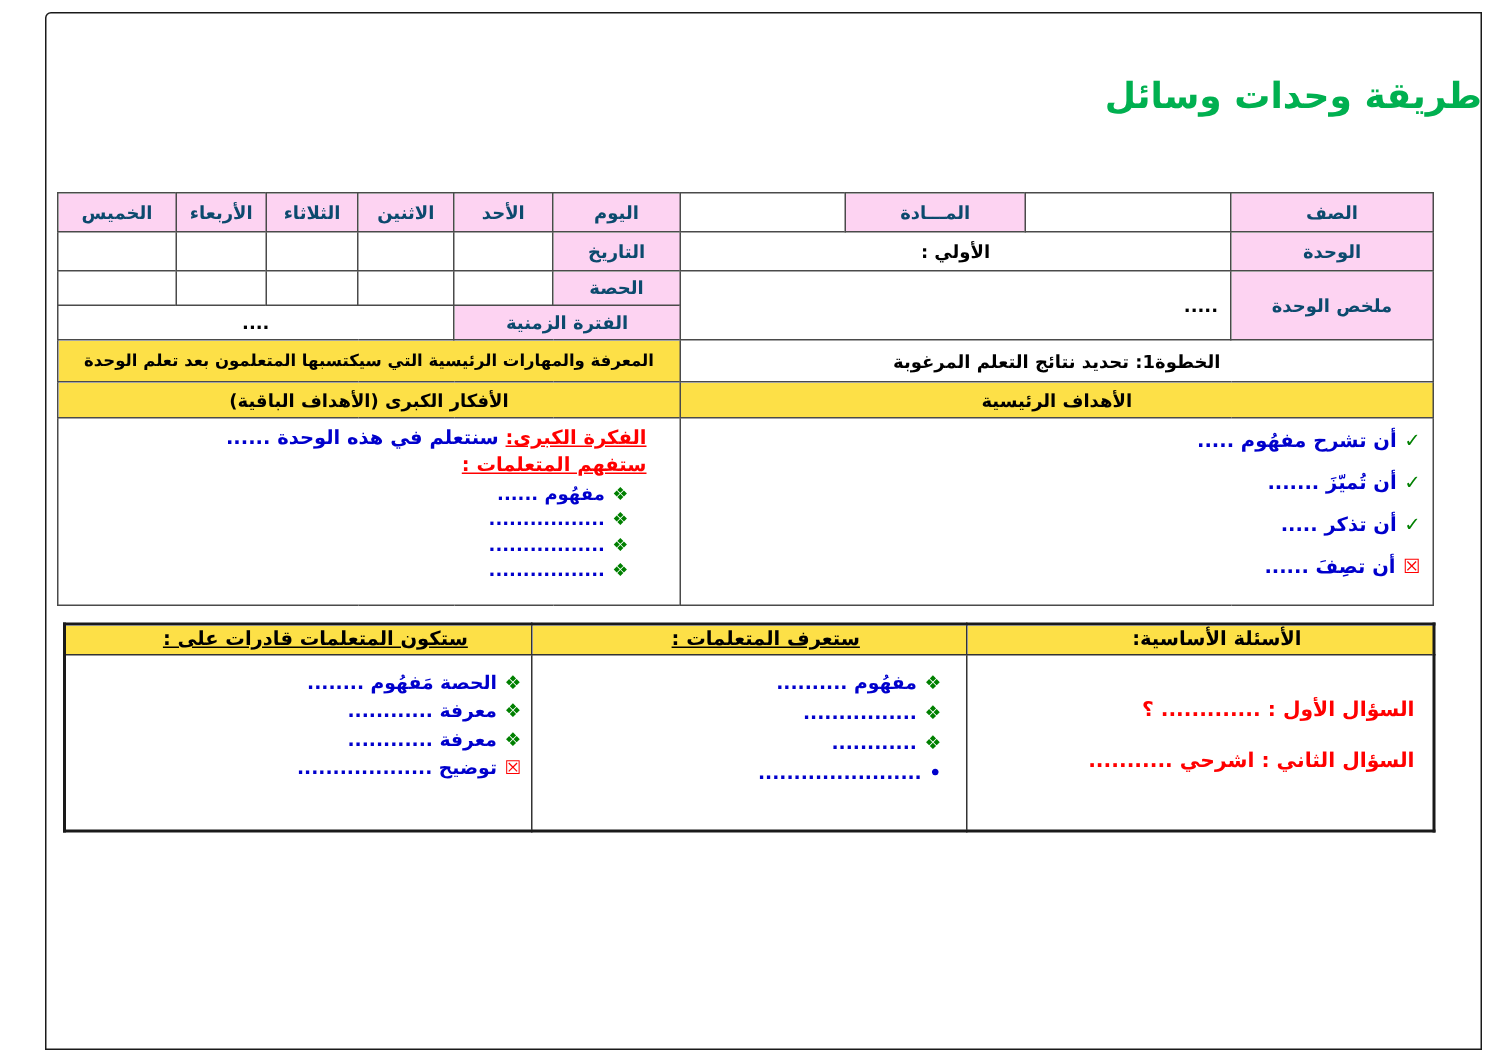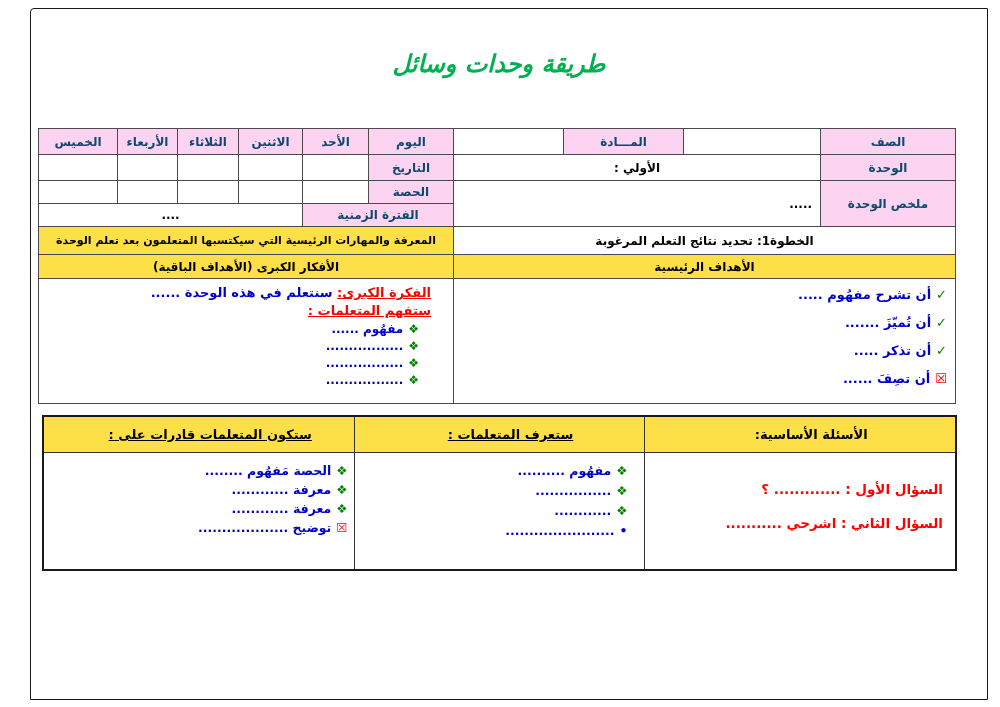--- a/index.html
+++ b/index.html
@@ -2,22 +2,22 @@
 <html lang="ar"><head>
 <meta charset="utf-8">
 <style>
   * { margin:0; padding:0; box-sizing:border-box; }
   html,body { width:1000px; height:707px; background:#ffffff; }
   body { position:relative; overflow:hidden; font-family:"DejaVu Sans", sans-serif; }
 
   .page-border { position:absolute; left:30px; top:8px; width:958px; height:692px;
                  border:1.5px solid #1a1a1a; border-radius:4px 0 0 0; }
 
-  .title { position:absolute; left:20px; top:50px; width:958px; text-align:center;
-           color:#00b050; font-size:24px; font-weight:bold;font-style:italic; }
+  .title { position:absolute; left:30px; top:50px; width:958px; text-align:right;
+           color:#00b050; font-size:24px; font-weight:bold; }
 
   table { border-collapse:collapse; table-layout:fixed; direction:rtl; }
   td { overflow:hidden; white-space:nowrap; font-weight:bold; }
 
   
   .t1 { position:absolute; left:38px; top:128px; width:917px; }
   .t1 td { border:1px solid #4a4a4a; font-size:12px; }
   .t1 .lbl { background:#fdd3f2; color:#0c4a6e; text-align:center; }
   .t1 .inp { background:#ffffff; }
   .t1 .val { background:#ffffff; color:#000; }
@@ -42,21 +42,21 @@
   .red-u { color:#ff0000; text-decoration:underline; }
   .blue  { color:#0000cc; }
   .mk { display:inline-block; margin-left:5px; }
   .mk.green { color:#008000; }
   .mk.red   { color:#ff0000; }
   .mk.bluedot { color:#0000cc; }
 
   
   .t2 { position:absolute; left:42px; top:415px; width:913px; border:2px solid #1a1a1a; }
   .t2 td { border:1px solid #333; }
-  .t2 .hrow td { height:36px;padding-left:23px; }
+  .t2 .hrow td { height:20px;padding-left:23px; }
   .t2 .crow td { height:118px; }
   .t2 .pink-hdr { font-size:13px; }
   .underlined { text-decoration:underline; }
 
   .qcell { padding:28px 12px 0 4px; }
   .q { height:34px; color:#ff0000; font-size:13.5px; }
 
   .kcell { padding:8px 16px 0 4px; }
   .kcell .item { line-height:20px; font-size:12.5px; }
 

